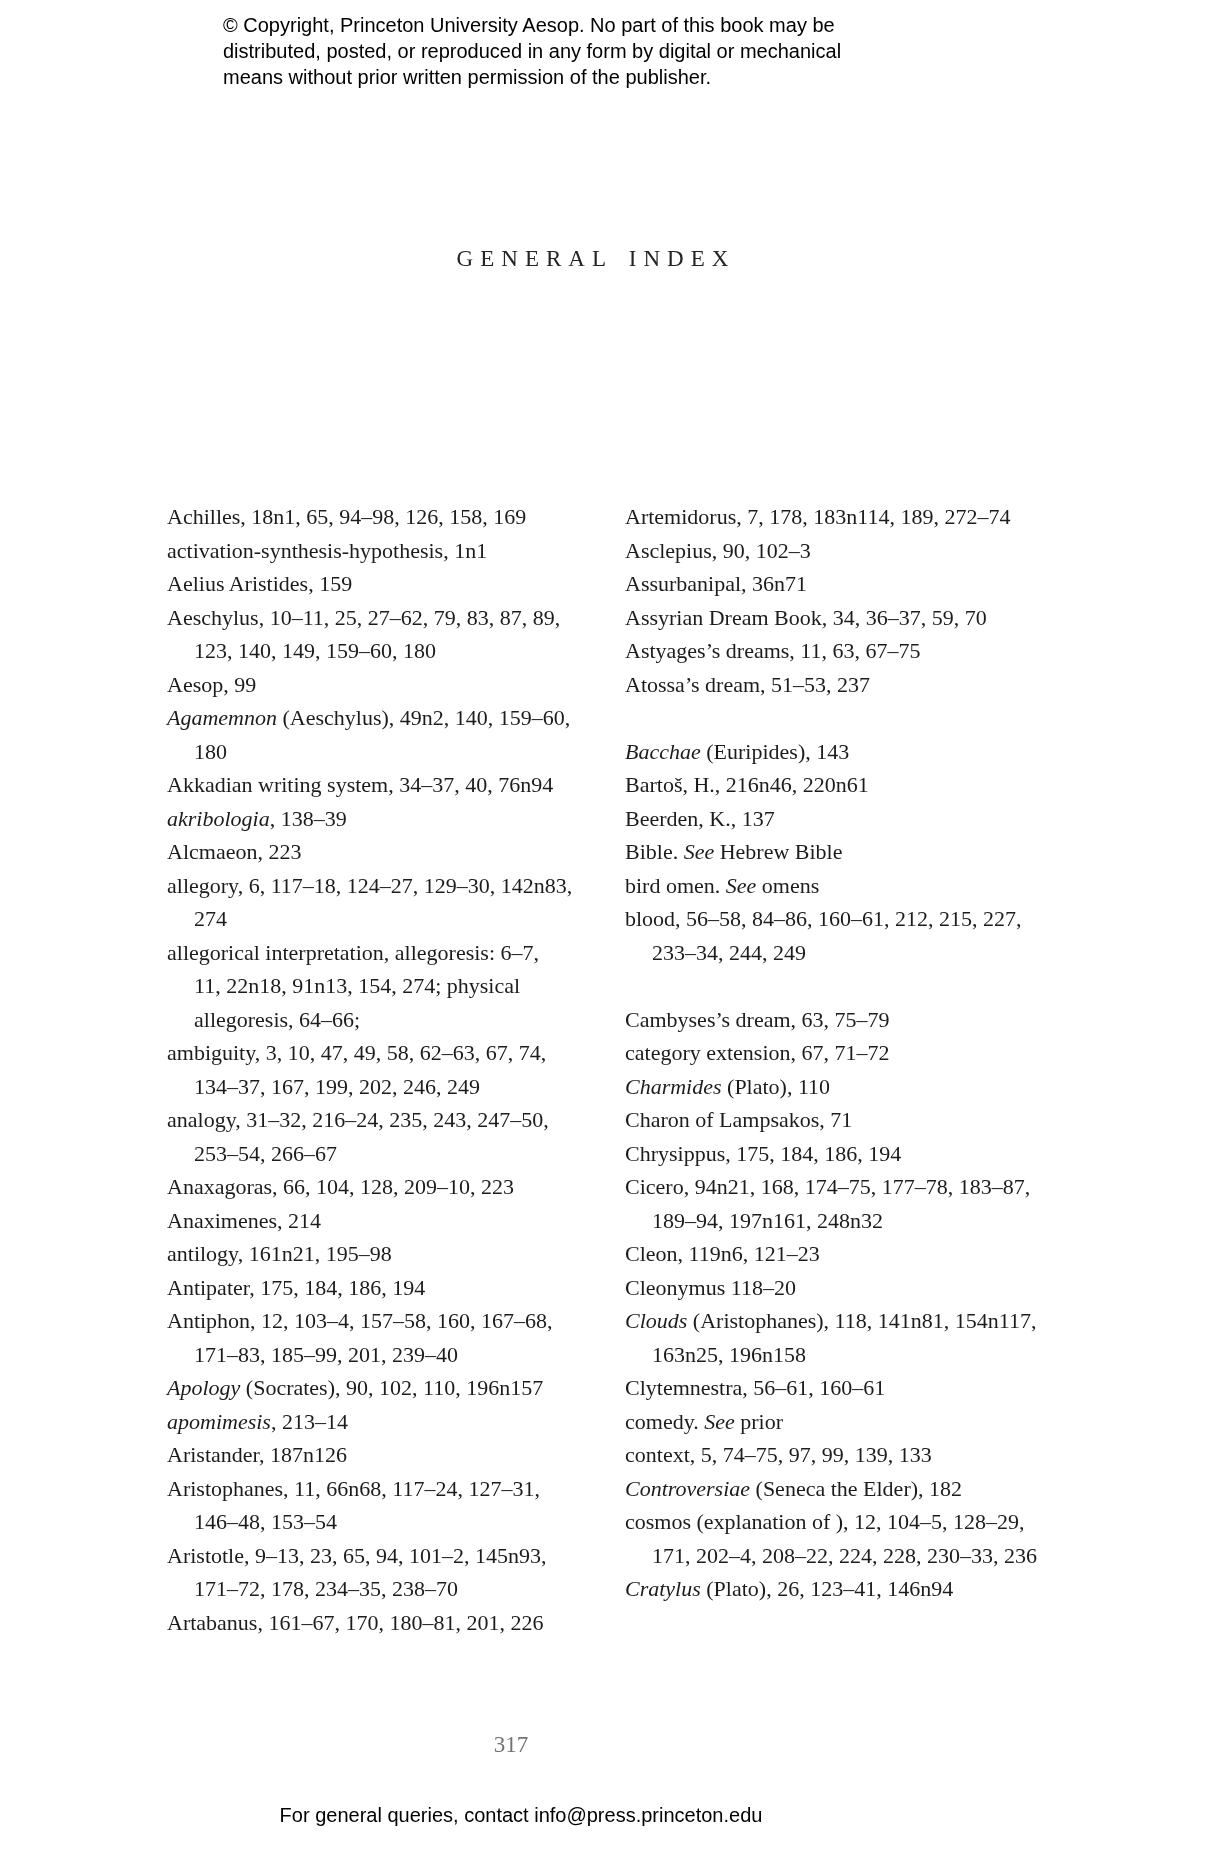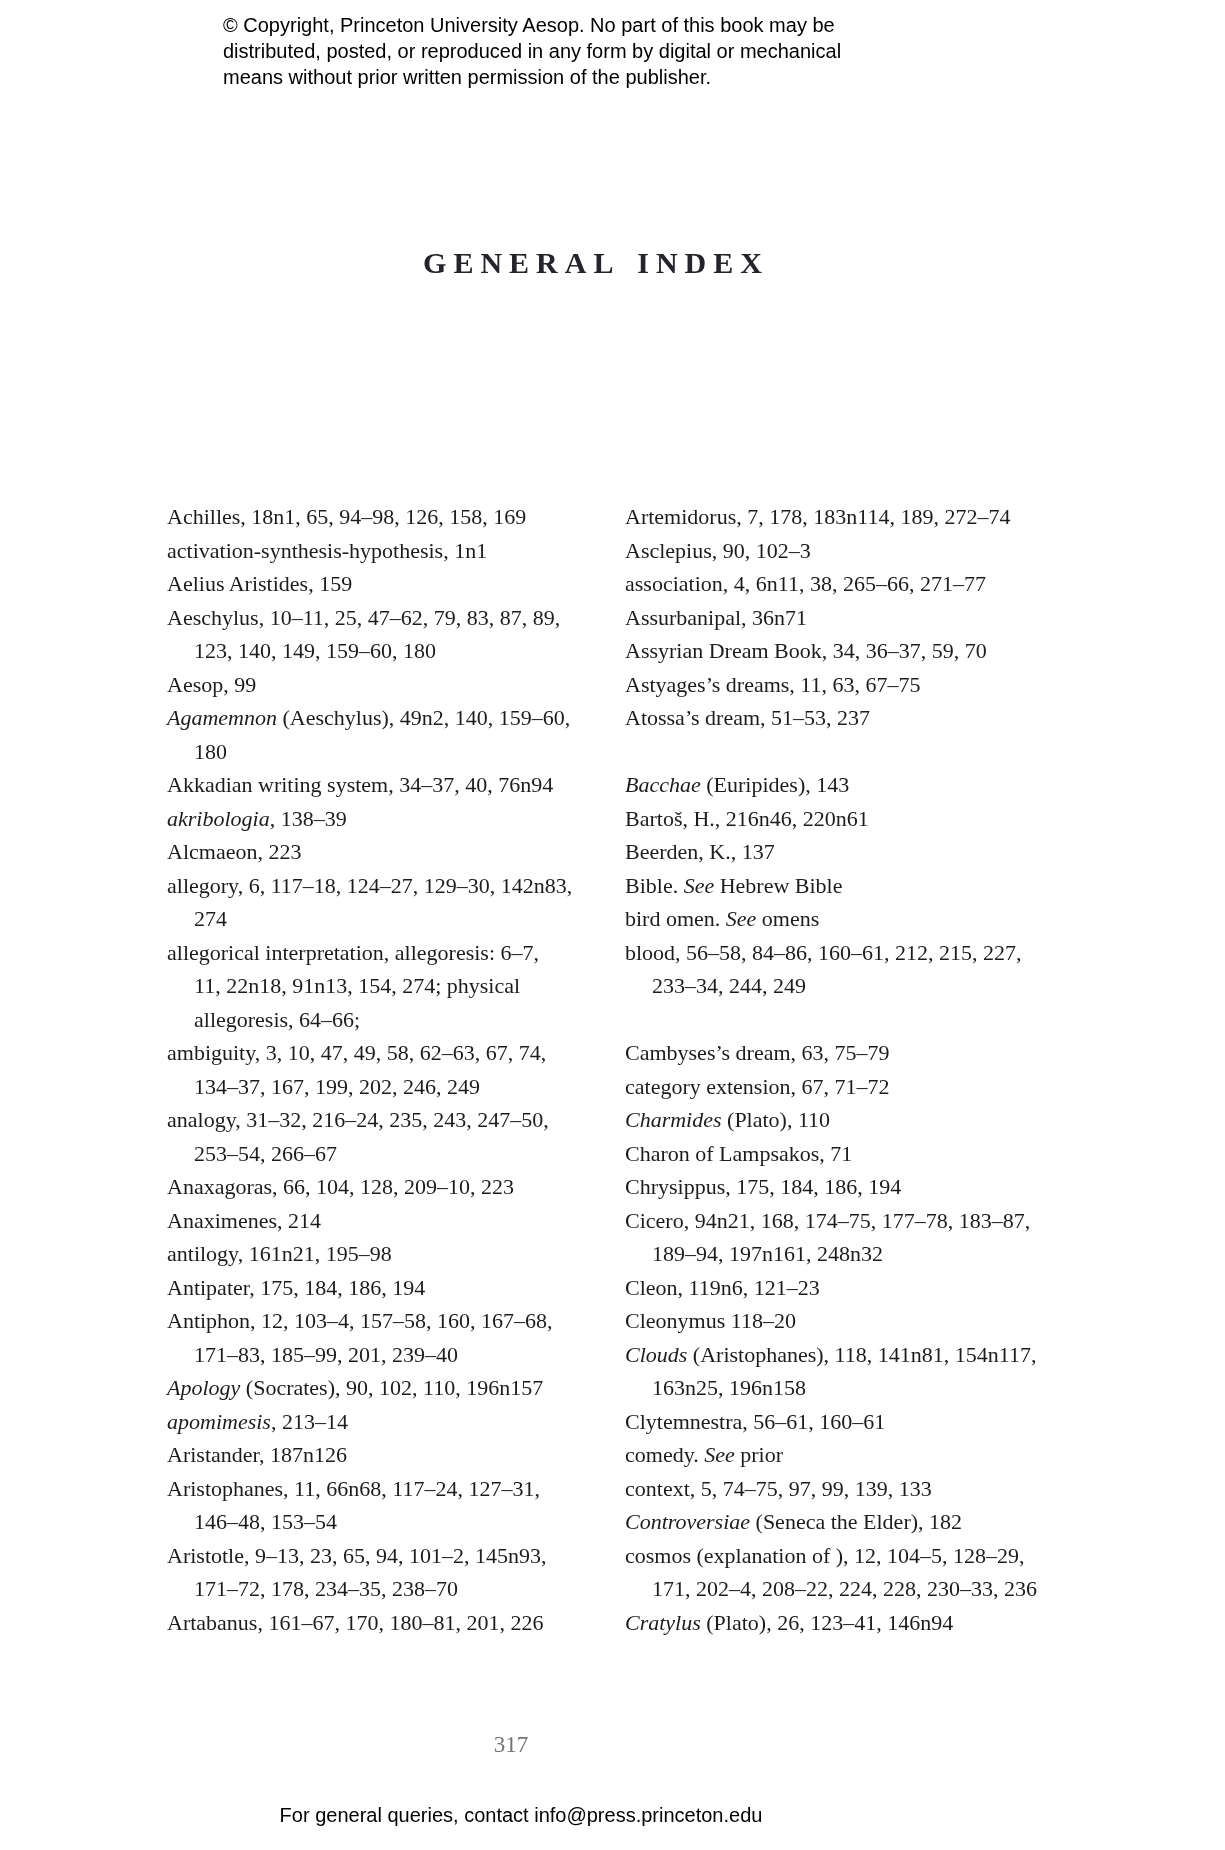--- a/index.html
+++ b/index.html
@@ -13,21 +13,21 @@
   }
   .copyright {
     position:absolute; left:223px; top:12px;
     font-family:"Liberation Sans", sans-serif;
     font-size:20px; line-height:26px; color:#000;
     white-space:nowrap;
   }
   .title {
     position:absolute; top:246px; left:596px;
     transform:translateX(-50%);
-    font-size:30px; font-weight:bold;
+    font-size:23px; font-weight:normal;
     letter-spacing:7px; word-spacing:4px;
     margin:0; white-space:nowrap; color:#24242a;
   }
   .col {
     position:absolute; top:500px;
     font-size:22px; line-height:33.5px;
     white-space:nowrap; color:#1c1c1c;
   }
   .col-left  { left:167px; }
   .col-right { left:625px; }
@@ -56,21 +56,21 @@
     <div>distributed, posted, or reproduced in any form by digital or mechanical</div>
     <div>means without prior written permission of the publisher.</div>
   </div>
 
   <h1 class="title">GENERAL INDEX</h1>
 
   <div class="col col-left" id="col-left">
       <div class="line"><span>Achilles, 18n1, 65, 94–98, 126, 158, 169</span></div>
       <div class="line"><span>activation-synthesis-hypothesis, 1n1</span></div>
       <div class="line"><span>Aelius Aristides, 159</span></div>
-      <div class="line"><span>Aeschylus, 10–11, 25, 47–62, 79, 83, 87, 89,</span></div>
+      <div class="line"><span>Aeschylus, 10–11, 25, 27–62, 79, 83, 87, 89,</span></div>
       <div class="line indent"><span>123, 140, 149, 159–60, 180</span></div>
       <div class="line"><span>Aesop, 99</span></div>
       <div class="line"><span class="it">Agamemnon</span><span> (Aeschylus), 49n2, 140, 159–60,</span></div>
       <div class="line indent"><span>180</span></div>
       <div class="line"><span>Akkadian writing system, 34–37, 40, 76n94</span></div>
       <div class="line"><span class="it">akribologia</span><span>, 138–39</span></div>
       <div class="line"><span>Alcmaeon, 223</span></div>
       <div class="line"><span>allegory, 6, 117–18, 124–27, 129–30, 142n83,</span></div>
       <div class="line indent"><span>274</span></div>
       <div class="line"><span>allegorical interpretation, allegoresis: 6–7,</span></div>
@@ -91,21 +91,20 @@
       <div class="line"><span>Aristander, 187n126</span></div>
       <div class="line"><span>Aristophanes, 11, 66n68, 117–24, 127–31,</span></div>
       <div class="line indent"><span>146–48, 153–54</span></div>
       <div class="line"><span>Aristotle, 9–13, 23, 65, 94, 101–2, 145n93,</span></div>
       <div class="line indent"><span>171–72, 178, 234–35, 238–70</span></div>
       <div class="line"><span>Artabanus, 161–67, 170, 180–81, 201, 226</span></div>
     </div>
   <div class="col col-right" id="col-right">
       <div class="line"><span>Artemidorus, 7, 178, 183n114, 189, 272–74</span></div>
       <div class="line"><span>Asclepius, 90, 102–3</span></div>
-      <div class="line"><span>association, 4, 6n11, 38, 265–66, 271–77</span></div>
       <div class="line"><span>Assurbanipal, 36n71</span></div>
       <div class="line"><span>Assyrian Dream Book, 34, 36–37, 59, 70</span></div>
       <div class="line"><span>Astyages’s dreams, 11, 63, 67–75</span></div>
       <div class="line"><span>Atossa’s dream, 51–53, 237</span></div>
       <div class="line"></div>
       <div class="line"><span class="it">Bacchae</span><span> (Euripides), 143</span></div>
       <div class="line"><span>Bartoš, H., 216n46, 220n61</span></div>
       <div class="line"><span>Beerden, K., 137</span></div>
       <div class="line"><span>Bible. </span><span class="it">See</span><span> Hebrew Bible</span></div>
       <div class="line"><span>bird omen. </span><span class="it">See</span><span> omens</span></div>

